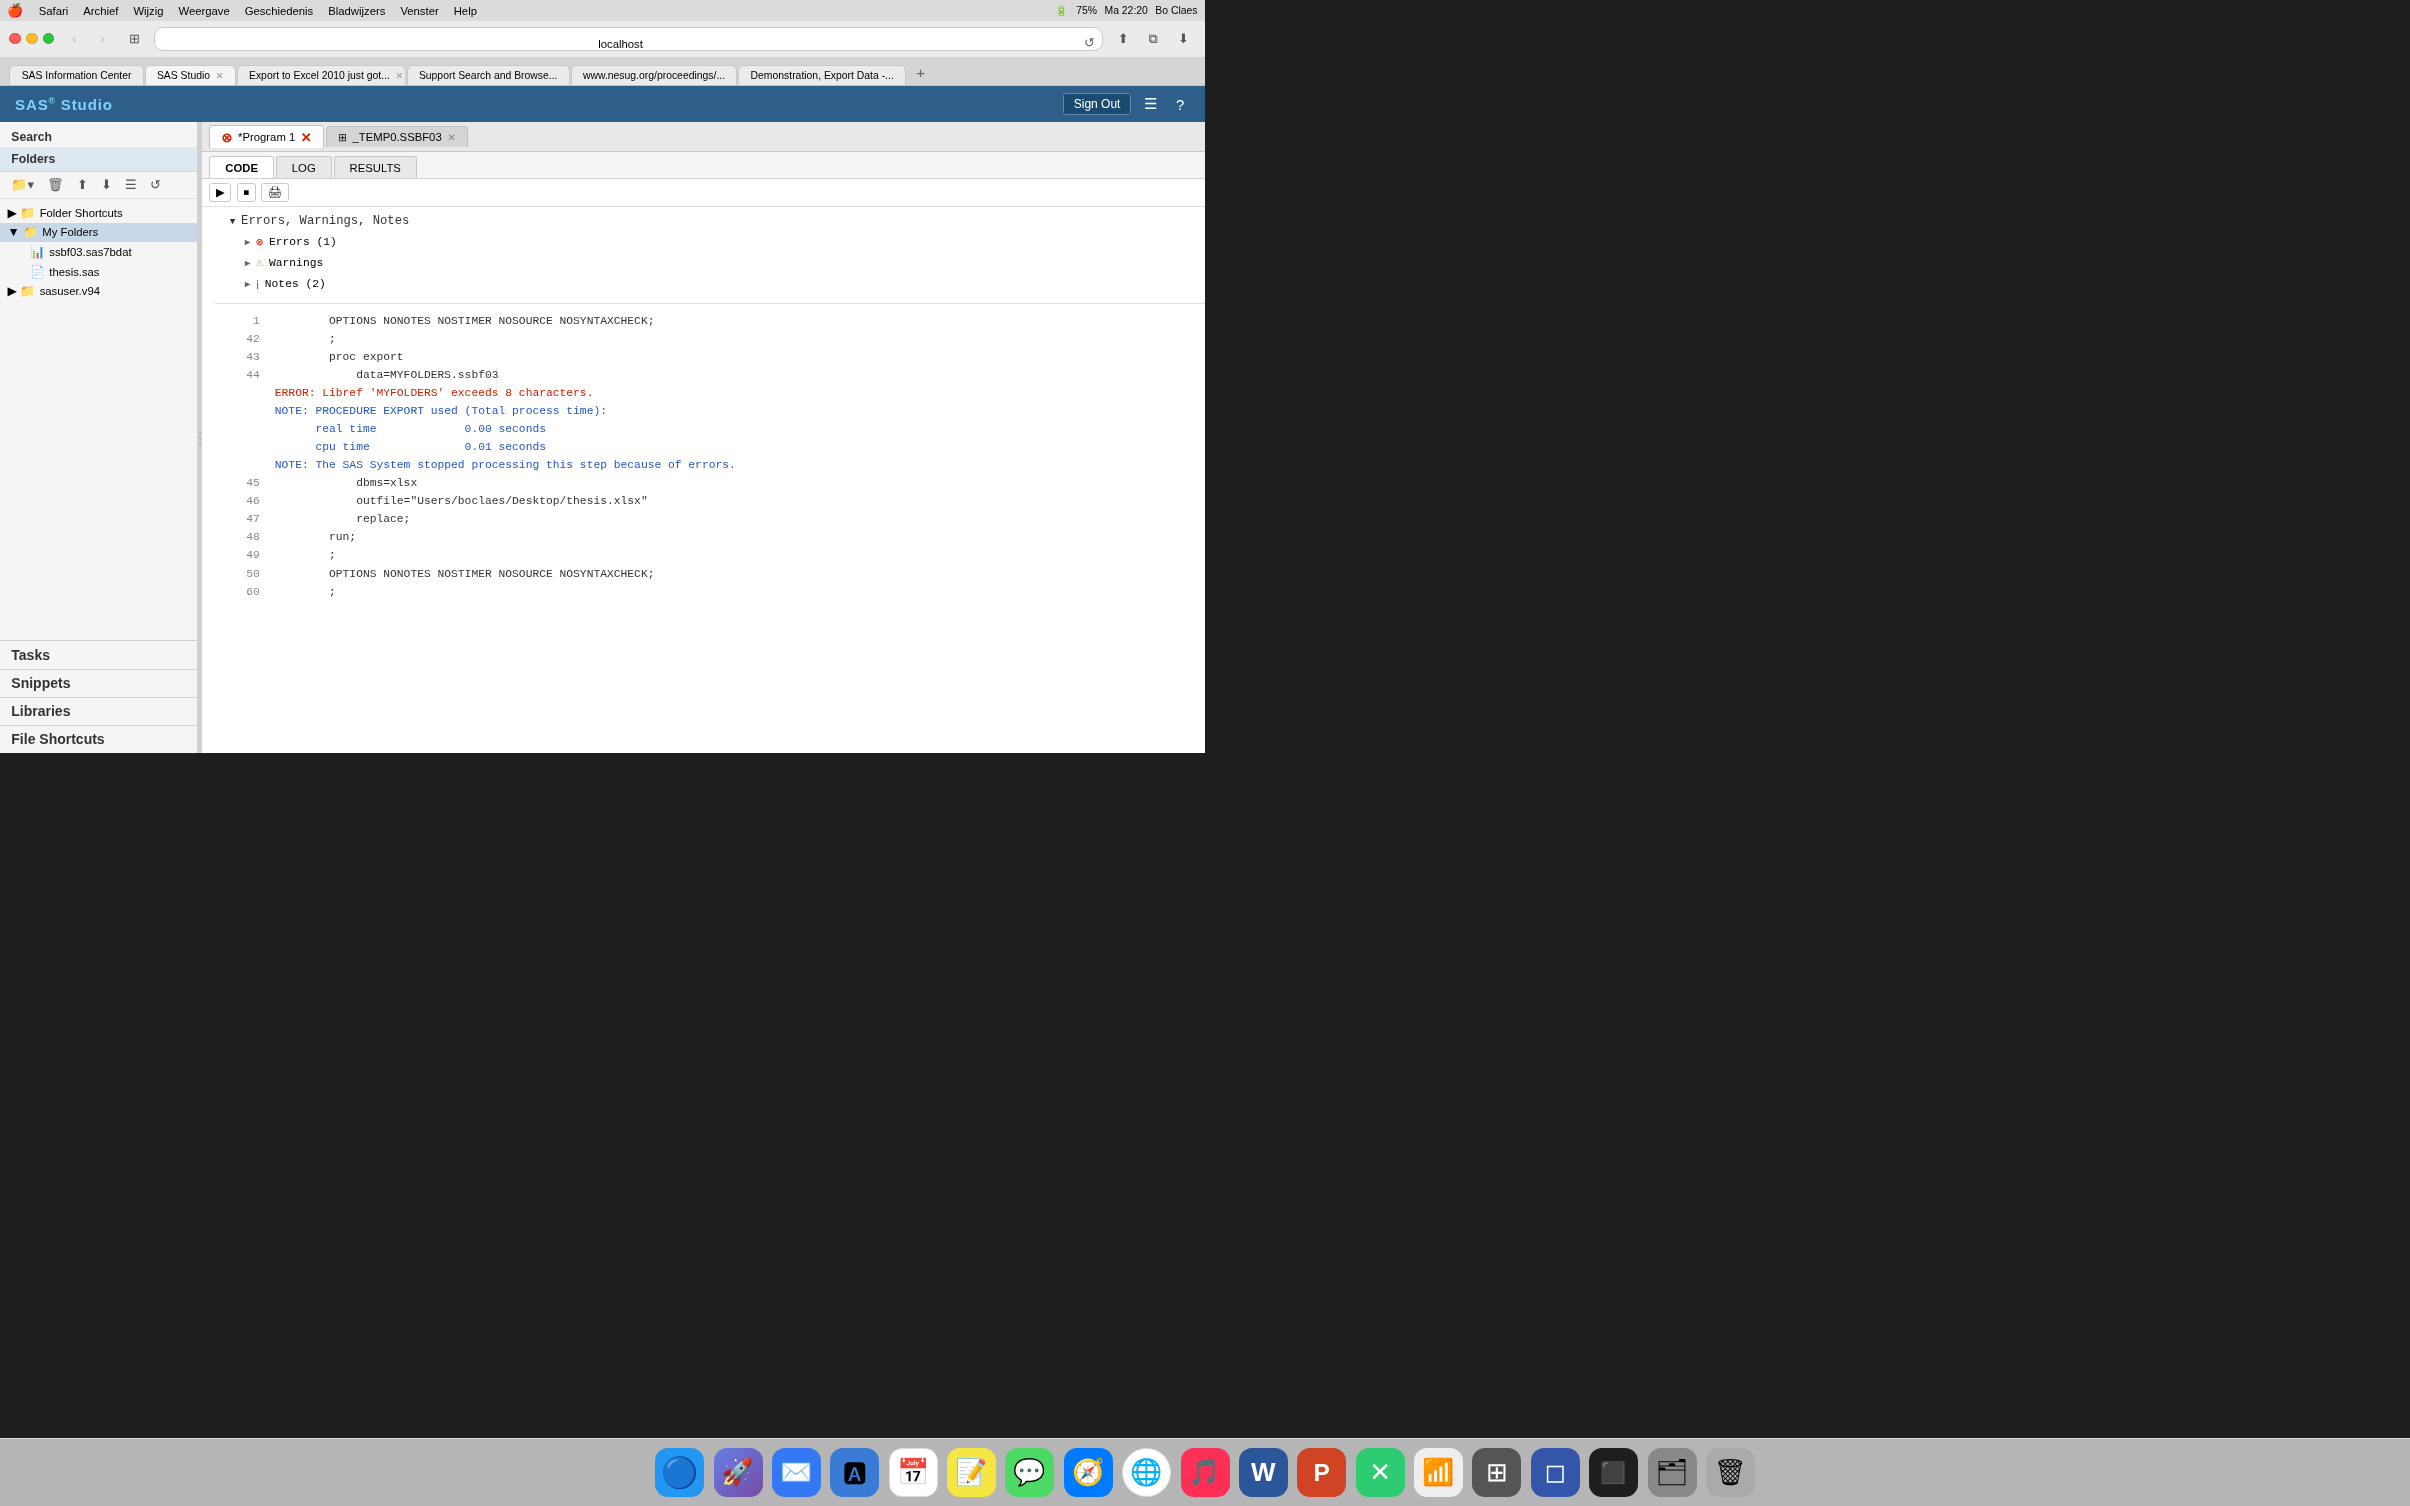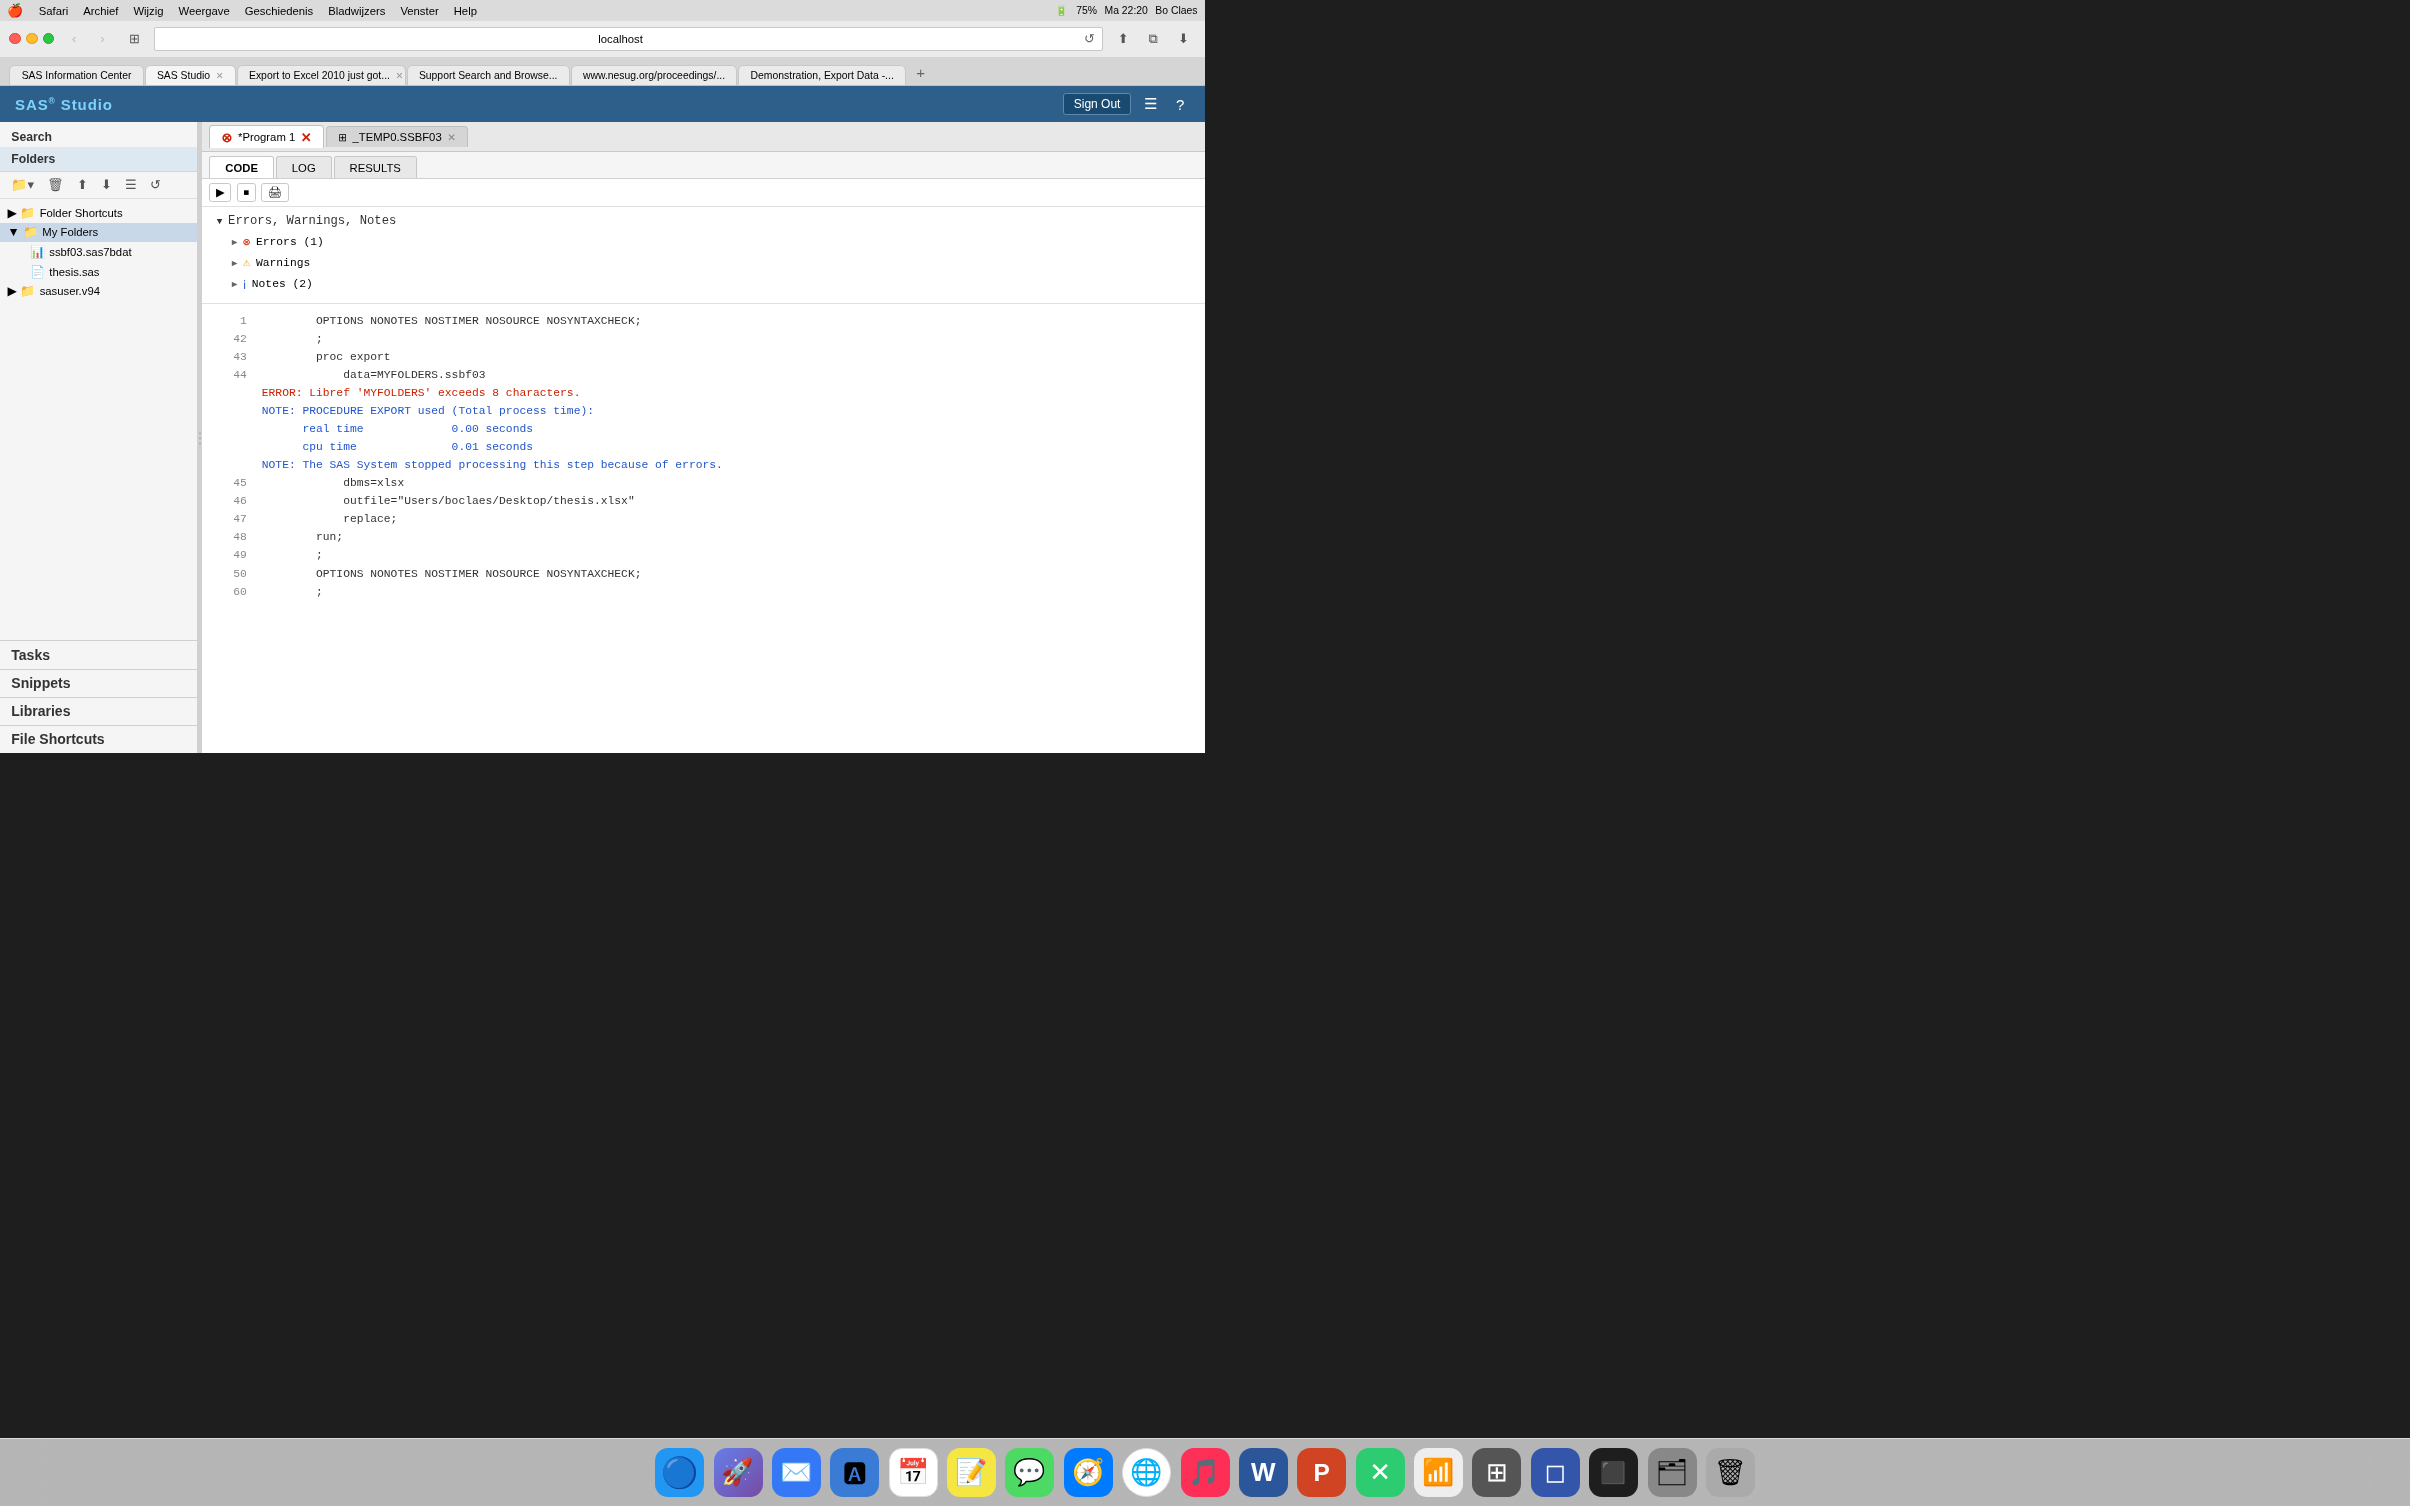--- a/index.html
+++ b/index.html
@@ -21,21 +21,21 @@
     .browser-toolbar { display: flex; align-items: center; padding: 5.6px 9.4px; gap: 7.5px; background: #ebebeb; }
     .traffic-lights { display: flex; gap: 5.6px; align-items: center; }
     .traffic-light { width: 11.3px; height: 11.3px; border-radius: 50%; cursor: pointer; }
     .tl-close { background: #ff5f57; border: 0.9px solid #e0443e; }
     .tl-min { background: #febc2e; border: 0.9px solid #d4a017; }
     .tl-max { background: #28c840; border: 0.9px solid #1aab29; }
     .nav-buttons { display: flex; gap: 3.8px; }
     .nav-btn { width: 24.5px; height: 21px; background: none; border: none; cursor: pointer; display: flex; align-items: center; justify-content: center; border-radius: 3.8px; font-size: 13px; color: #555; }
     .nav-btn.disabled { color: #bbb; cursor: default; }
     .sidebar-toggle { width: 24.5px; height: 21px; background: none; border: none; cursor: pointer; display: flex; align-items: center; justify-content: center; border-radius: 3.8px; font-size: 13px; color: #555; }
-    .address-bar-container { flex: 1; display: flex; align-items: center; background: white; border: 0.9px solid #c8c8c8; border-radius: 2px; height: 24.5px; padding: 0 7.5px; gap: 5.6px; }
+    .address-bar-container { flex: 1; display: flex; align-items: flex-end; background: white; border: 0.9px solid #c8c8c8; border-radius: 9px; height: 24.5px; padding: 0 7.5px; gap: 5.6px; }
     .address-bar { border: none; outline: none; flex: 1; font-size: 11.3px; text-align: center; background: transparent; }
     .reload-btn { background: none; border: none; cursor: pointer; font-size: 13px; color: #666; }
     .browser-actions { display: flex; gap: 5.6px; }
     .browser-action-btn { width: 24.5px; height: 21px; background: none; border: none; cursor: pointer; display: flex; align-items: center; justify-content: center; border-radius: 3.8px; font-size: 13px; color: #555; }
 
     
     .browser-tabs { display: flex; align-items: flex-end; background: #d5d5d5; padding: 3.8px 0 0 9.4px; gap: 0.9px; overflow: hidden; }
     .browser-tab { display: flex; align-items: flex-end; gap: 5.6px; padding: 3.8px 11.3px; background: #ebebeb; border-radius: 5.6px 5.6px 0 0; font-size: 10.4px; cursor: pointer; max-width: 169px; white-space: nowrap; overflow: hidden; text-overflow: ellipsis; border: 0.9px solid #c8c8c8; border-bottom: none; }
     .browser-tab.active { background: #f5f5f5; z-index: 1; }
     .browser-tab .tab-close { color: #999; font-size: 9.4px; margin-left: auto; cursor: pointer; flex-shrink: 0; }
@@ -84,21 +84,21 @@
     
     .code-tabs { display: flex; align-items: center; padding: 3.8px 7.5px 0; background: #f5f5f5; border-bottom: 0.9px solid #d0d0d0; gap: 0; }
     .code-tab { padding: 4.7px 15px; font-size: 11.3px; cursor: pointer; border: 0.9px solid #c8c8c8; border-bottom: none; background: #e8e8e8; border-radius: 2.8px 2.8px 0 0; margin-right: 1.9px; }
     .code-tab.active { background: white; font-weight: bold; border-bottom-color: white; }
 
     
     .code-toolbar { display: flex; align-items: center; padding: 3.8px 7.5px; gap: 5.6px; background: white; border-bottom: 0.9px solid #e0e0e0; }
     .code-toolbar-btn { background: none; border: 0.9px solid #c8c8c8; border-radius: 2.8px; padding: 1.9px 5.6px; cursor: pointer; font-size: 11.3px; }
 
     
-    .log-area { flex: 1; overflow-y: auto; font-family: 'Courier New', Courier, monospace; font-size: 11.3px; }
+    .log-area { flex: 1; overflow-y: auto; font-family: 'Courier New', Courier, monospace; font-size: 11.3px; margin-left: 13px; }
 
     
     .errors-panel { background: white; border-bottom: 0.9px solid #e0e0e0; padding: 5.6px 15px; }
     .errors-header { font-size: 12.2px; color: #333; cursor: pointer; padding: 1.9px 0; font-weight: 500; }
     .errors-header::before { content: '▼ '; font-size: 9.4px; }
     .error-section { padding: 1.9px 15px; }
     .error-item { display: flex; align-items: center; gap: 5.6px; padding: 2.8px 0; cursor: pointer; font-size: 11.3px; }
     .error-item::before { content: '▶ '; font-size: 9.4px; color: #666; }
     .error-icon { font-size: 12.2px; }
     .error-icon.err { color: #cc2200; }

